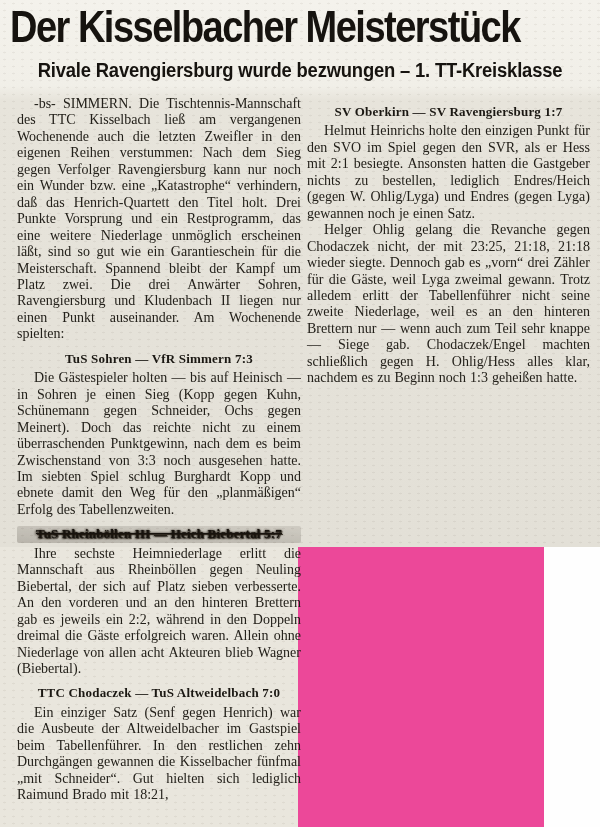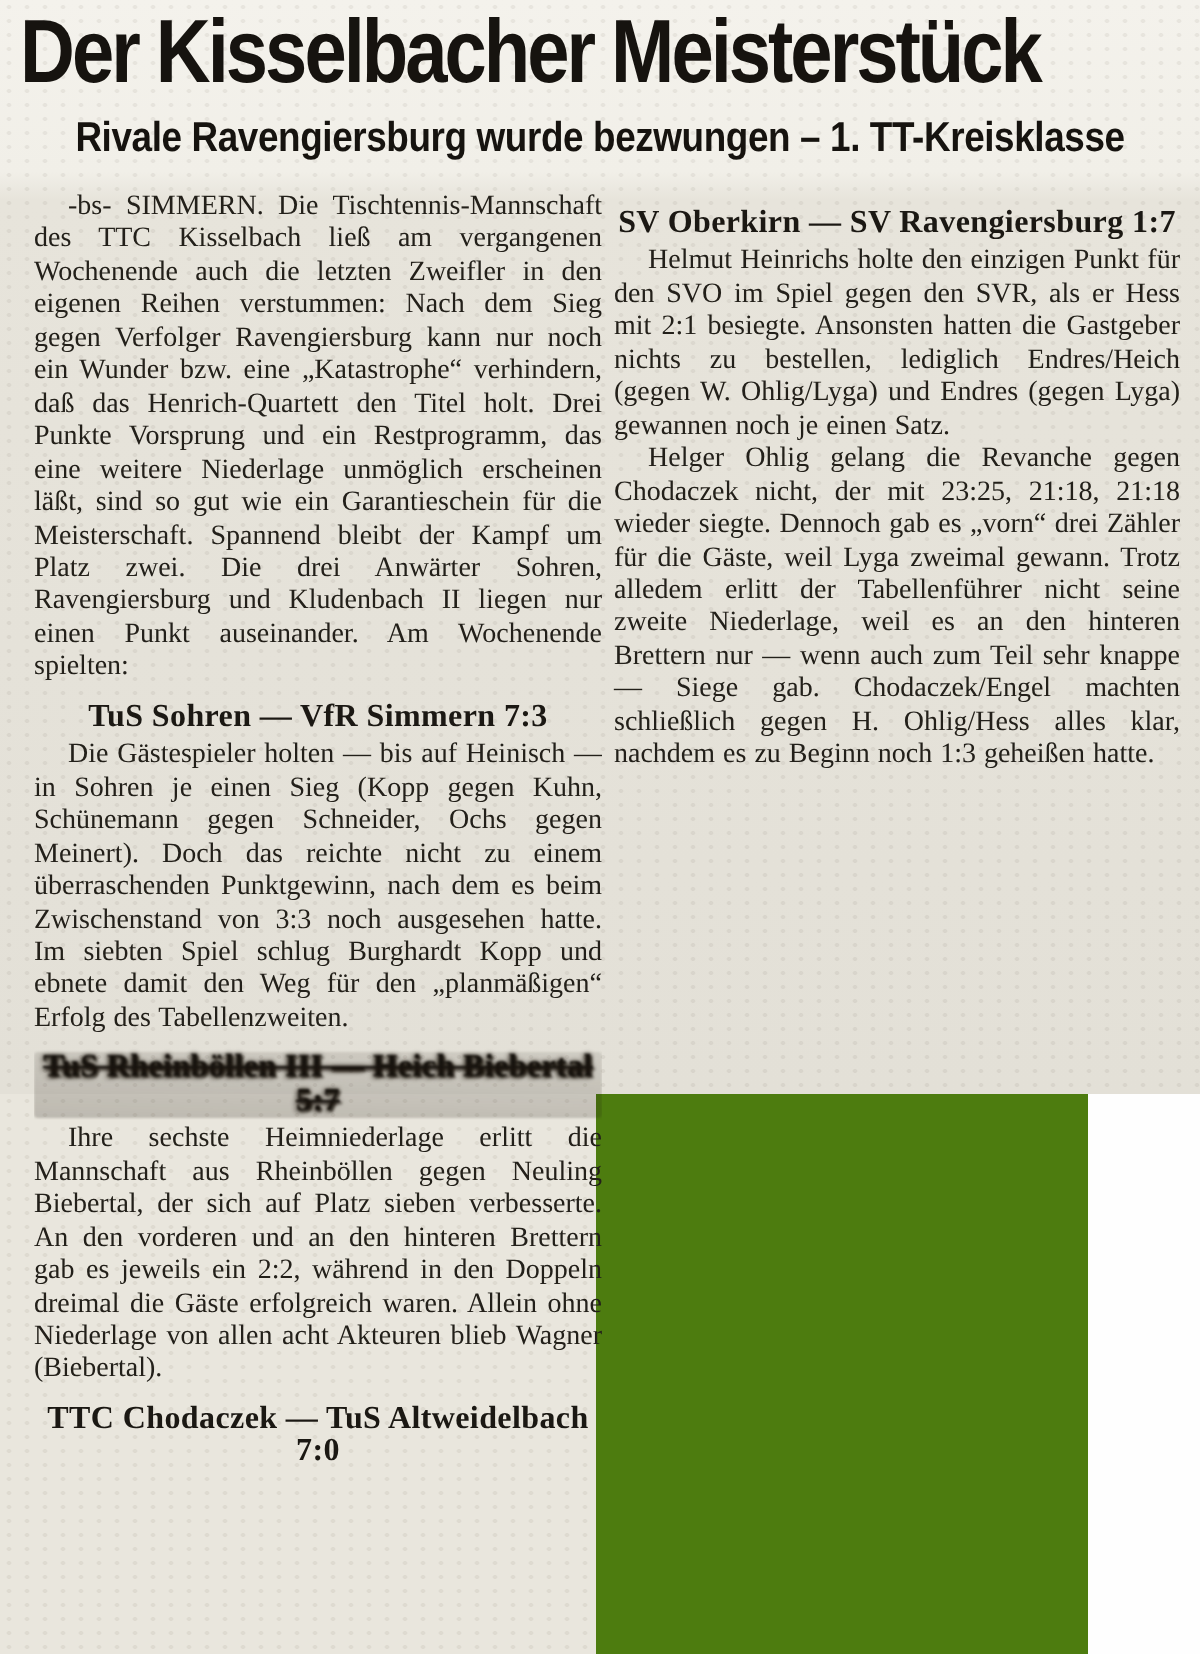--- a/index.html
+++ b/index.html
@@ -2,21 +2,21 @@
 <html lang="de"><head>
 <meta charset="utf-8">
 <title>Zeitungsausschnitt</title>
 <style>
   html, body { margin:0; padding:0; }
   body {
     width:600px; height:827px; overflow:hidden;
     background:#fefefe;
     font-family:"Liberation Serif","DejaVu Serif",serif;
   }
-  .scan { position:relative; width:544px; height:827px; background:#4d7c0f; }
+  .scan { position:relative; width:544px; height:827px; background:#ec4899; }
 
   
   .paper-main {
     position:absolute; left:0; top:0; width:600px; height:547px;
     background:linear-gradient(180deg,#f4f2ec 0px,#f1efe8 86px,#e7e4db 100px,#e3e0d7 547px);
   }
   .paper-lower {
     position:absolute; left:0; top:547px; width:298px; height:280px;
     background:#e9e6dd;
   }
@@ -48,21 +48,21 @@
     font-size:14px; line-height:16.45px; text-align:justify;
     color:#23201a; hyphens:auto; -webkit-hyphens:auto;
   }
   .col-left  { left:17px;  width:284px; height:731px; overflow:hidden; }
   .col-right { left:307px; width:283px; }
 
   .col p { margin:0; word-spacing:0.5px; }
   .col p.indent { text-indent:17px; }
 
   .col h3 {
-    margin:8px 0 3px; font-size:16px; font-weight:bold;
+    margin:8px 0 3px; font-size:13px; font-weight:bold;
     text-align:center; letter-spacing:0.2px; color:#1b1813;
     font-family:"Liberation Serif","DejaVu Serif",serif;
   }
 
   
   h3.smudged {
     color:#17130e;
     text-decoration:line-through;
     text-shadow:0 0 2px rgba(28,22,14,0.95), 1px 1px 1px rgba(28,22,14,0.75), -1px 1px 2px rgba(28,22,14,0.6);
     filter:blur(0.4px);
@@ -84,20 +84,21 @@
   <div class="col col-left">
     <p class="indent">-bs- SIMMERN. Die Tischtennis-Mannschaft des TTC Kisselbach ließ am vergangenen Wochenende auch die letzten Zweifler in den eigenen Reihen verstummen: Nach dem Sieg gegen Verfolger Ravengiersburg kann nur noch ein Wunder bzw. eine „Katastrophe“ verhindern, daß das Henrich-Quartett den Titel holt. Drei Punkte Vorsprung und ein Restprogramm, das eine weitere Niederlage unmöglich erscheinen läßt, sind so gut wie ein Garantieschein für die Meisterschaft. Spannend bleibt der Kampf um Platz zwei. Die drei Anwärter Sohren, Ravengiersburg und Kludenbach II liegen nur einen Punkt auseinander. Am Wochenende spielten:</p>
 
     <h3>TuS Sohren — VfR Simmern 7:3</h3>
     <p class="indent">Die Gästespieler holten — bis auf Heinisch — in Sohren je einen Sieg (Kopp gegen Kuhn, Schünemann gegen Schneider, Ochs gegen Meinert). Doch das reichte nicht zu einem überraschenden Punktgewinn, nach dem es beim Zwischenstand von 3:3 noch ausgesehen hatte. Im siebten Spiel schlug Burghardt Kopp und ebnete damit den Weg für den „planmäßigen“ Erfolg des Tabellenzweiten.</p>
 
     <h3 class="smudged">TuS Rheinböllen III — Heich Biebertal 5:7</h3>
     <p class="indent">Ihre sechste Heimniederlage erlitt die Mannschaft aus Rheinböllen gegen Neuling Biebertal, der sich auf Platz sieben verbesserte. An den vorderen und an den hinteren Brettern gab es jeweils ein 2:2, während in den Doppeln dreimal die Gäste erfolgreich waren. Allein ohne Niederlage von allen acht Akteuren blieb Wagner (Biebertal).</p>
 
     <h3>TTC Chodaczek — TuS Altweidelbach 7:0</h3>
+    <p class="indent">Ein einziger Satz (Senf gegen Henrich) war die Ausbeute der Altweidelbacher im Gastspiel beim Tabellenführer. In den restlichen zehn Durchgängen gewannen die Kisselbacher fünfmal „mit Schneider“. Gut hielten sich lediglich Raimund Brado mit 18:21,</p>
   </div>
 
   <div class="col col-right">
 
     <h3>SV Oberkirn — SV Ravengiersburg 1:7</h3>
     <p class="indent">Helmut Heinrichs holte den einzigen Punkt für den SVO im Spiel gegen den SVR, als er Hess mit 2:1 besiegte. Ansonsten hatten die Gastgeber nichts zu bestellen, lediglich Endres/Heich (gegen W. Ohlig/Lyga) und Endres (gegen Lyga) gewannen noch je einen Satz.</p>
 
     <p class="indent">Helger Ohlig gelang die Revanche gegen Chodaczek nicht, der mit 23:25, 21:18, 21:18 wieder siegte. Dennoch gab es „vorn“ drei Zähler für die Gäste, weil Lyga zweimal gewann. Trotz alledem erlitt der Tabellenführer nicht seine zweite Niederlage, weil es an den hinteren Brettern nur — wenn auch zum Teil sehr knappe — Siege gab. Chodaczek/Engel machten schließlich gegen H. Ohlig/Hess alles klar, nachdem es zu Beginn noch 1:3 geheißen hatte.</p>
   </div>
 

